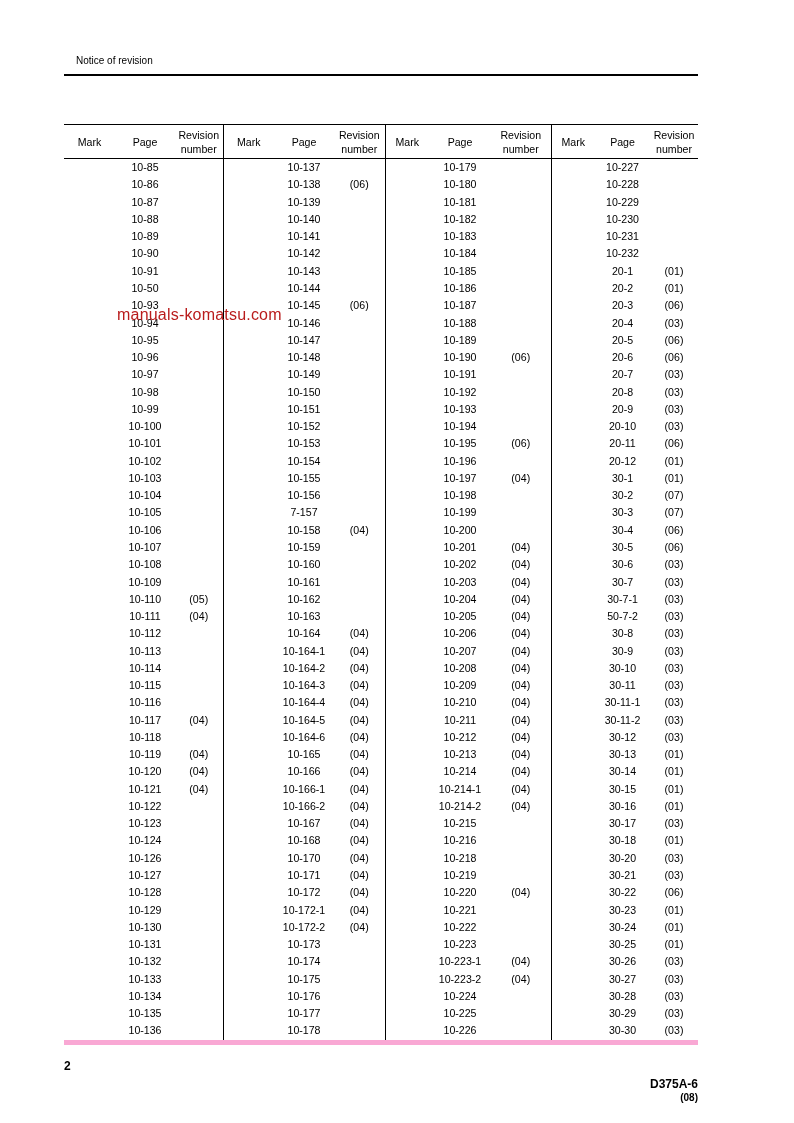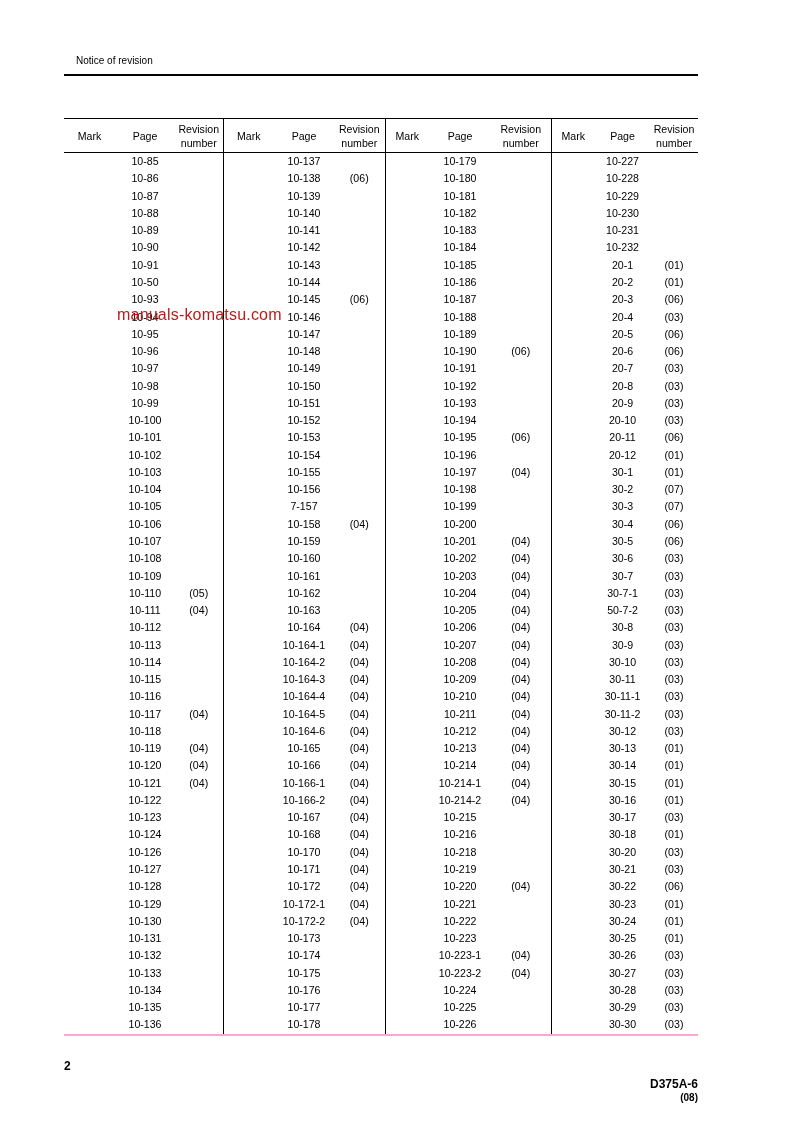--- a/index.html
+++ b/index.html
@@ -25,21 +25,21 @@
       position: absolute;
       left: 64px;
       top: 74px;
       width: 634px;
       height: 2px;
       background: #000;
     }
     .rev-table {
       position: absolute;
       left: 64px;
-      top: 118px;
+      top: 124px;
       width: 634px;
       border-collapse: collapse;
       table-layout: fixed;
       font-size: 10.6px;
     }
     .rev-table th {
       font-weight: normal;
       height: 33px;
       line-height: 14px;
       vertical-align: middle;
@@ -48,21 +48,21 @@
       padding: 0;
     }
     .rev-table td {
       height: 17.27px;
       line-height: 17px;
       padding: 0;
       text-align: center;
       white-space: nowrap;
     }
     .rev-table tbody tr:last-child td {
-      border-bottom: 2px solid #f9a8d4;
+      border-bottom: 5px solid #f9a8d4;
     }
     .col-mark { text-align: center; }
     .col-page { text-align: center; }
     .col-rev { text-align: center; }
     .divider { border-left: 1px solid #000; }
     .watermark {
       position: absolute;
       left: 117px;
       top: 306px;
       font-size: 16px;

